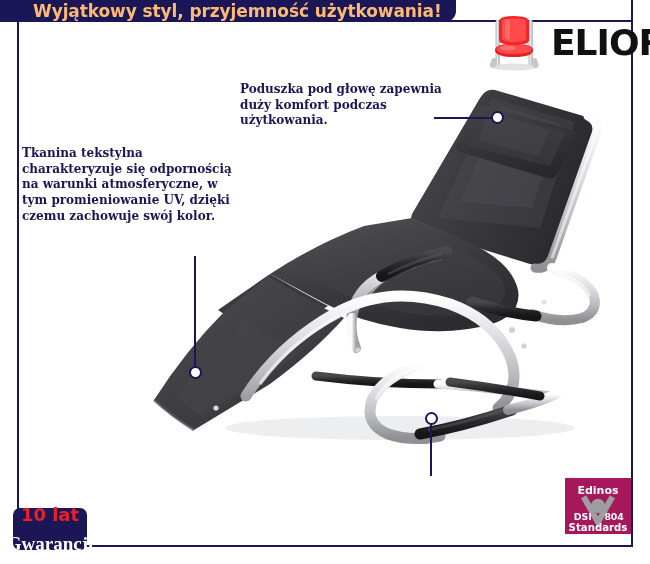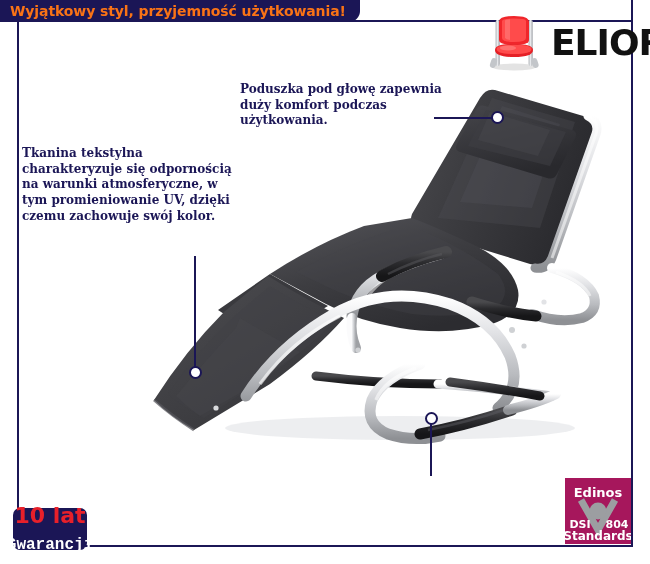--- a/index.html
+++ b/index.html
@@ -48,25 +48,26 @@
     left: 0; top: 0;
     height: 22px;
     padding: 0 14px 0 10px;
     background: #1b1656;
     border-bottom-right-radius: 11px;
     display: flex;
     align-items: center;
     box-sizing: border-box;
   }
   .banner-text {
-    color: #f97316;
-    font-size: 14px;
+    color: #fdba74;
+    font-size: 17px;
     font-weight: bold;
     white-space: nowrap;
     letter-spacing: -0.1px;
+    margin-left: 23px;
   }
 
   
   .logo {
     position: absolute;
     left: 487px; top: 14px;
     display: flex;
     align-items: center;
     gap: 10px;
   }
@@ -123,37 +124,37 @@
     background: #1b1656;
     border-radius: 7px;
     display: flex;
     flex-direction: column;
     align-items: center;
     justify-content: center;
     line-height: 1;
   }
   .badge-warranty .w-top {
     color: #e8202a;
-    font-size: 22px;
+    font-size: 18px;
     font-weight: bold;
     font-family: "DejaVu Sans", sans-serif;
   }
   .badge-warranty .w-bot {
     color: #ffffff;
-    font-size: 16px;
-    font-weight: bold;
-    font-family: Liberation Mono, monospace;
+    font-size: 19px;
+    font-weight: bold;
+    font-family: Liberation Serif, serif;
     margin-top: 10px;
   }
 
   
   .badge-edinos {
     position: absolute;
     left: 565px; top: 478px;
-    width: 66px; height: 66px;
+    width: 66px; height: 56px;
     background: #a6175c;
   }
   .badge-edinos svg { display: block; width: 100%; height: 100%; }
 </style>
 </head>
 <body>
 
 <div id="page">
 
   <div class="frame-border-left"></div>

